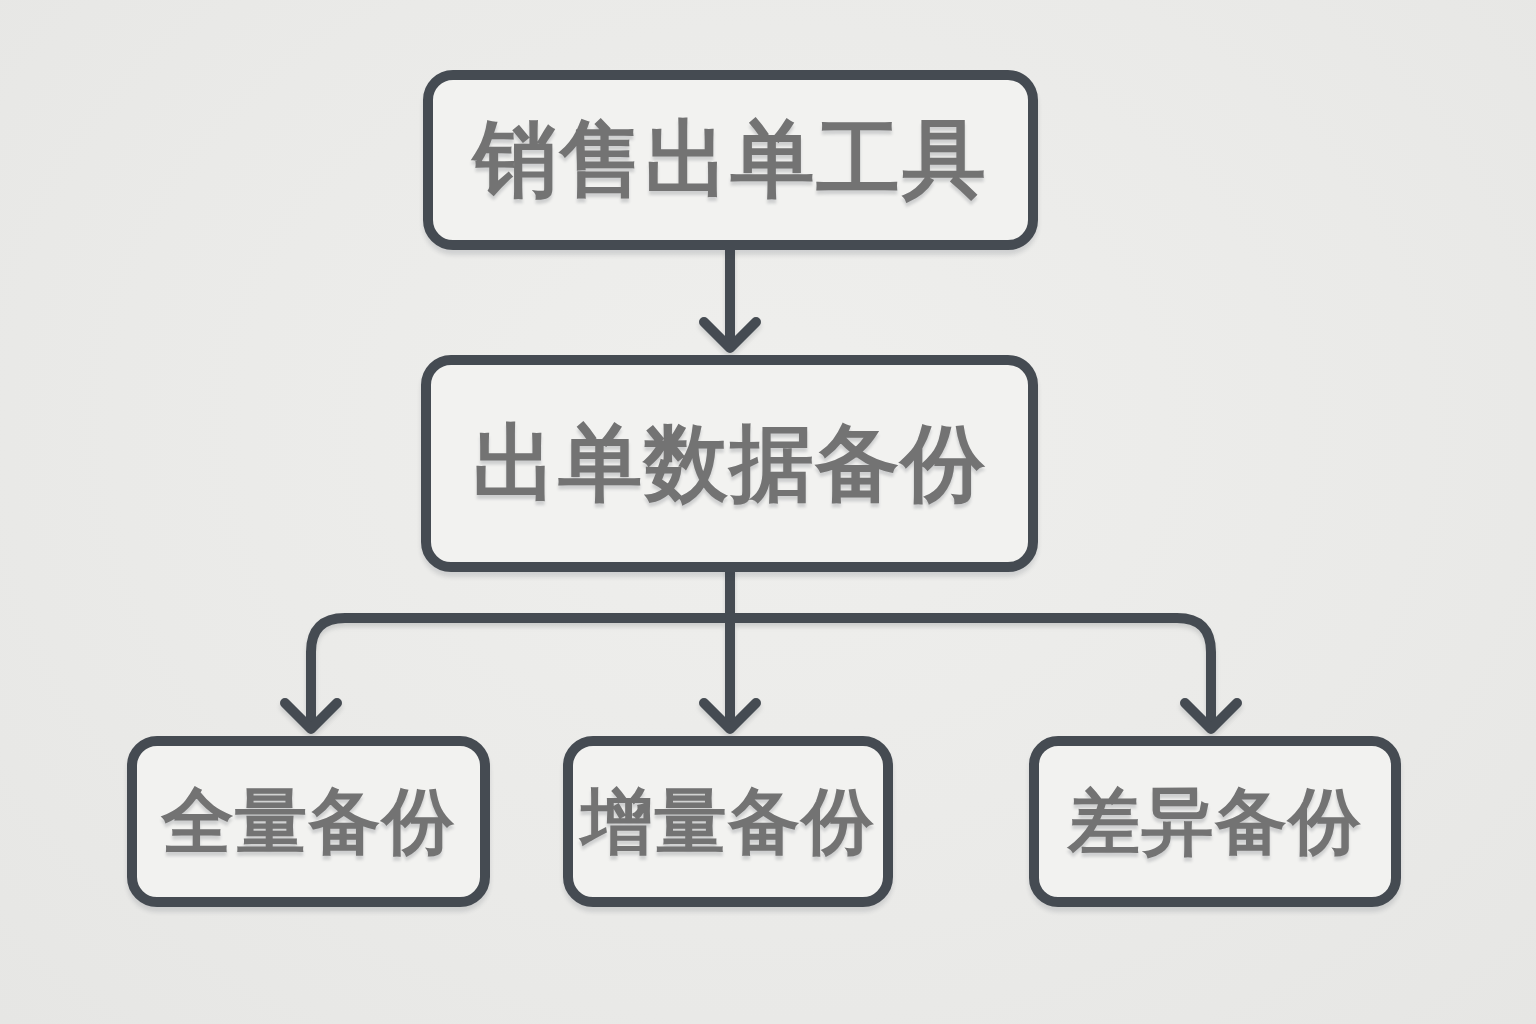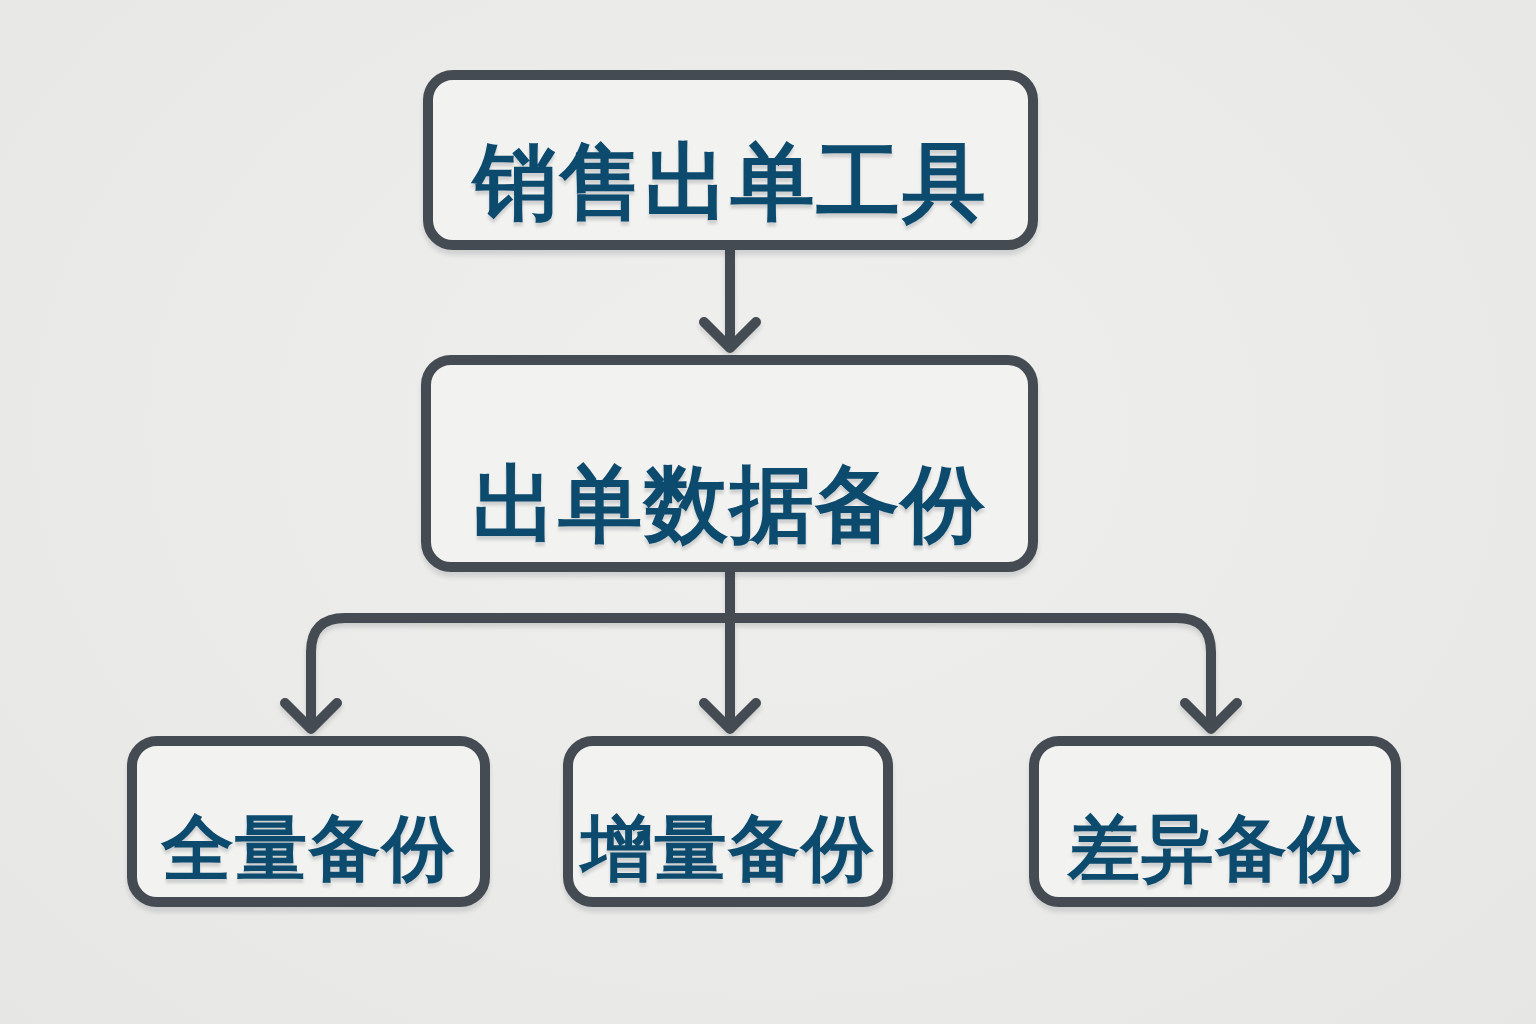--- a/index.html
+++ b/index.html
@@ -24,37 +24,37 @@
     height: 1024px;
     filter: drop-shadow(0px 4px 2px rgba(64, 70, 78, 0.18));
   }
   .node {
     position: absolute;
     box-sizing: border-box;
     background: #f2f2f0;
     border: 10px solid #454b52;
     border-radius: 30px;
     display: flex;
-    align-items: flex-end;
+    align-items: center;
     justify-content: center;
-    color: #0c4a6e;
+    color: #737373;
     font-weight: bold;
     letter-spacing: 0.02em;
     text-shadow: 0px 4px 3px rgba(64, 70, 78, 0.20);
     box-shadow: 0px 5px 4px rgba(64, 70, 78, 0.16);
     white-space: nowrap;
   }
   .node-l1 { font-size: 84px; }
   .node-l3 { font-size: 72px; }
 
   #node-root   { left: 423px;  top: 70px;  width: 615px; height: 180px; }
   #node-backup { left: 421px;  top: 355px; width: 617px; height: 217px; }
   #node-full   { left: 127px;  top: 736px; width: 363px; height: 171px; }
   #node-incr   { left: 563px;  top: 736px; width: 330px; height: 171px; }
-  #node-diff   { left: 1029px; top: 736px; width: 372px; height: 171px; }
+  #node-diff   { left: 1029px; top: 736px; width: 372px; height: 171px; border-radius: 29px; }
 </style>
 </head>
 <body>
 
 <div id="canvas">
 
   <svg id="connectors" viewBox="0 0 1536 1024" xmlns="http://www.w3.org/2000/svg">
 
     <g>
       <path d="M730 250 L730 346" fill="none" stroke="#454b52" stroke-width="10" stroke-linecap="round"></path>

